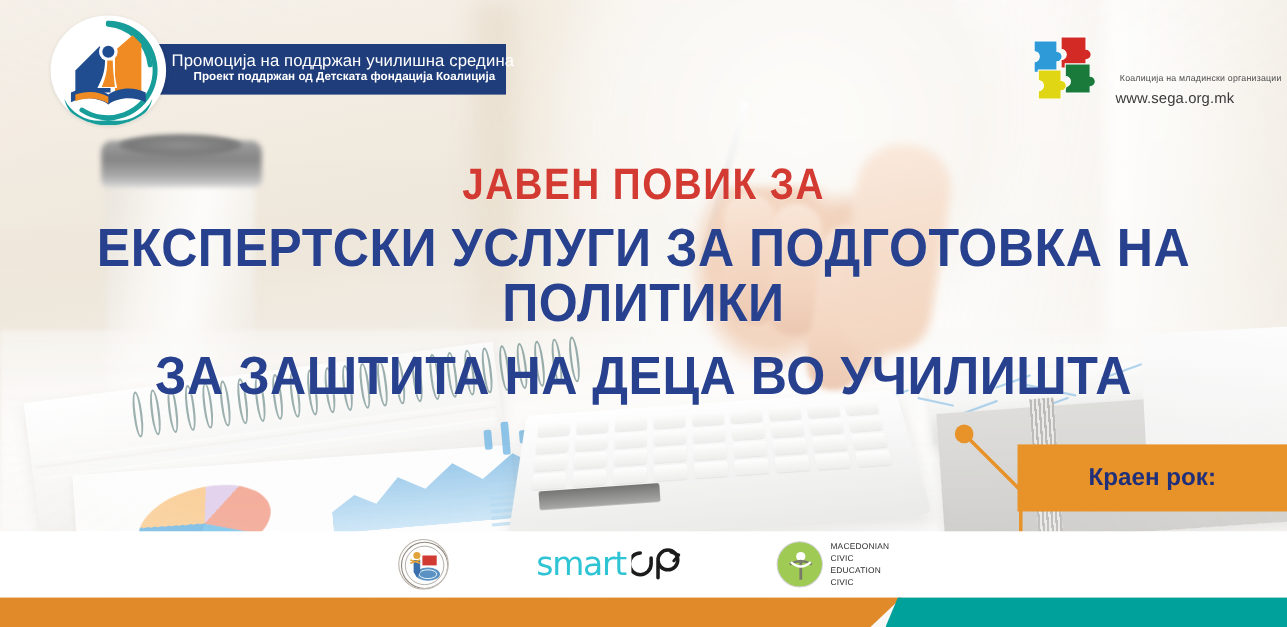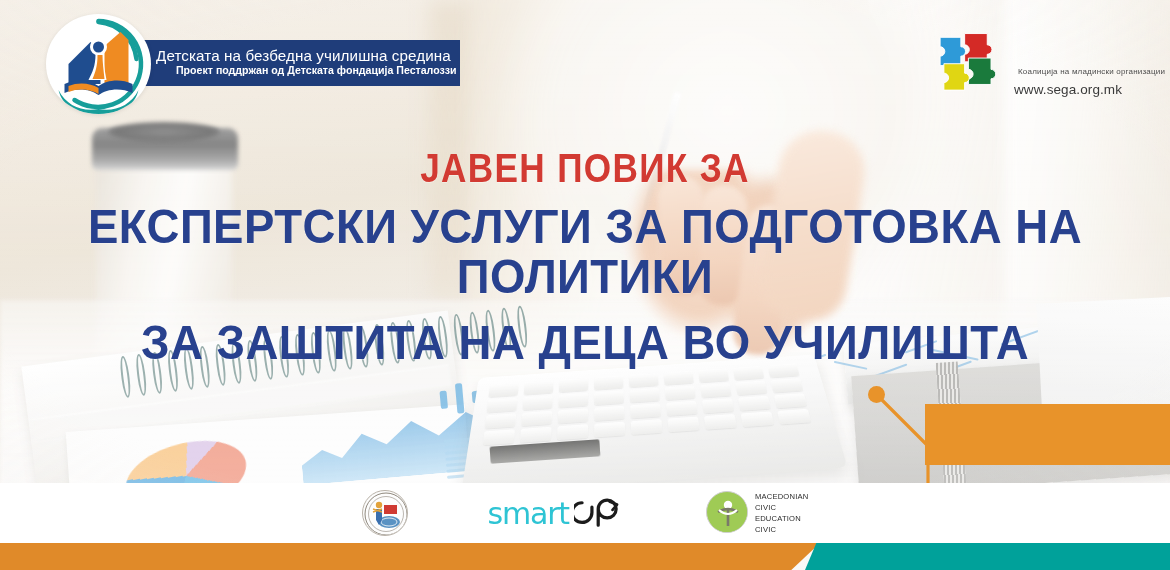--- a/index.html
+++ b/index.html
@@ -297,21 +297,21 @@
   .deadline-box .d1, .deadline-box .d2 {
     color: #1f2f7a; font-size: 22px; font-weight: bold; line-height: 1.12; white-space: nowrap;
   }
 
   
   .white-strip {
     position: absolute; left: 0; top: 483px; width: 1170px; height: 60px;
     background: #ffffff; z-index: 8;
     display: flex; align-items: center; justify-content: center; gap: 80px;
   }
-  .partner { display: flex; gap: 7px; }
+  .partner { display: flex; align-items: center; gap: 7px; }
   .seal {
     width: 46px; height: 46px; border-radius: 50%;
     background: #fdfdfd;
     border: 1.4px solid #b9b2a8;
     position: relative; overflow: hidden;
   }
   .smartup-wrap { display: flex; align-items: center; }
   .smartup-txt {
     font-size: 30px; color: #2ec4d4; letter-spacing: -1.2px;
     font-family: "DejaVu Sans", sans-serif;
@@ -463,22 +463,22 @@
   <div class="hand"></div>
   <div class="finger" style="left:660px; top:175px; transform:rotate(-4deg);"></div>
   <div class="finger" style="left:700px; top:185px; transform:rotate(2deg);"></div>
   <div class="finger" style="left:740px; top:205px; transform:rotate(7deg); height:150px;"></div>
   <div class="thumb"></div>
 
   <div class="bg-vignette"></div>
   <div class="bg-wash"></div>
 
   <div class="title-bar">
-    <div class="t1">Детската на безбедна училишна средина</div>
-    <div class="t2">Проект поддржан од Детската фондација Песталоззи</div>
+    <div class="t1">Промоција на поддржан училишна средина</div>
+    <div class="t2">Проект поддржан од Детската фондација Коалиција</div>
   </div>
 
   <div class="logo-circle">
     <svg viewBox="0 0 100 100" width="105" height="100">
       <circle cx="50" cy="50" r="49" fill="#ffffff"></circle>
       <path d="M50 7 A43 43 0 1 1 26 86" fill="none" stroke="#179e9a" stroke-width="4.5" stroke-linecap="round"></path>
       <path d="M50 8 A42 42 0 0 1 88 45" fill="none" stroke="#179e9a" stroke-width="4.5" stroke-linecap="round"></path>
 
       <path d="M20 50 L42 28 L52 38 L52 70 L20 70 Z" fill="#1f4d8f"></path>
 
@@ -513,20 +513,21 @@
     <div class="hl-red">ЈАВЕН ПОВИК ЗА</div>
     <div class="hl-blue hl-line2">ЕКСПЕРТСКИ УСЛУГИ ЗА ПОДГОТОВКА НА ПОЛИТИКИ</div>
     <div class="hl-blue hl-line3">ЗА ЗАШТИТА НА ДЕЦА ВО УЧИЛИШТА</div>
   </div>
 
   <svg class="callout-line" viewBox="0 0 310 105">
     <polyline points="9,9 60,60 60,100 310,100" fill="none" stroke="#e8932a" stroke-width="3.2"></polyline>
   </svg>
   <div class="callout-dot"></div>
   <div class="deadline-box">
+    <div class="d1">Краен рок:</div>
   </div>
 
   <div class="white-strip">
 
     <div class="partner">
       <div class="seal">
         <svg viewBox="0 0 46 46" width="46" height="46">
           <circle cx="23" cy="23" r="21" fill="#fdfdfd" stroke="#8e877c" stroke-width="1"></circle>
           <circle cx="23" cy="23" r="17.5" fill="none" stroke="#8e877c" stroke-width="0.6"></circle>
           <ellipse cx="26" cy="31" rx="11" ry="6" fill="#3d7fb8" opacity="0.85"></ellipse>

